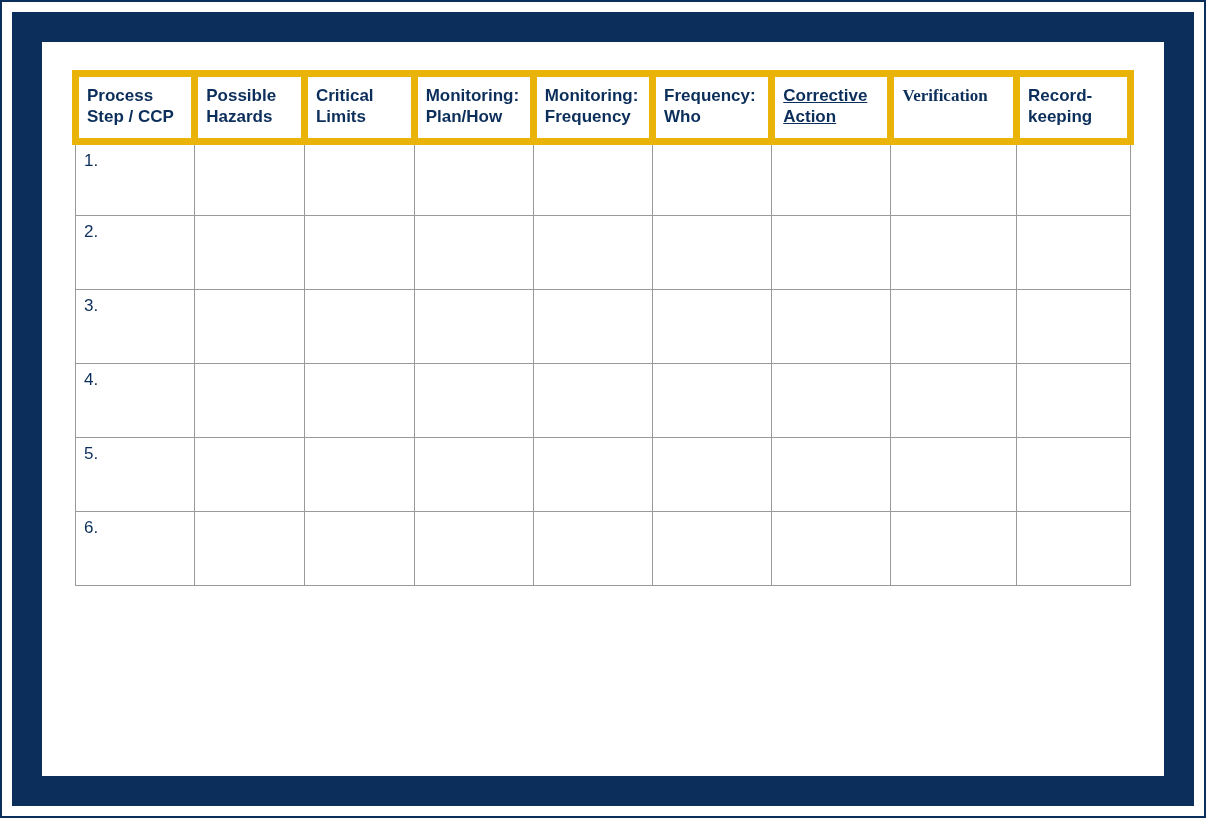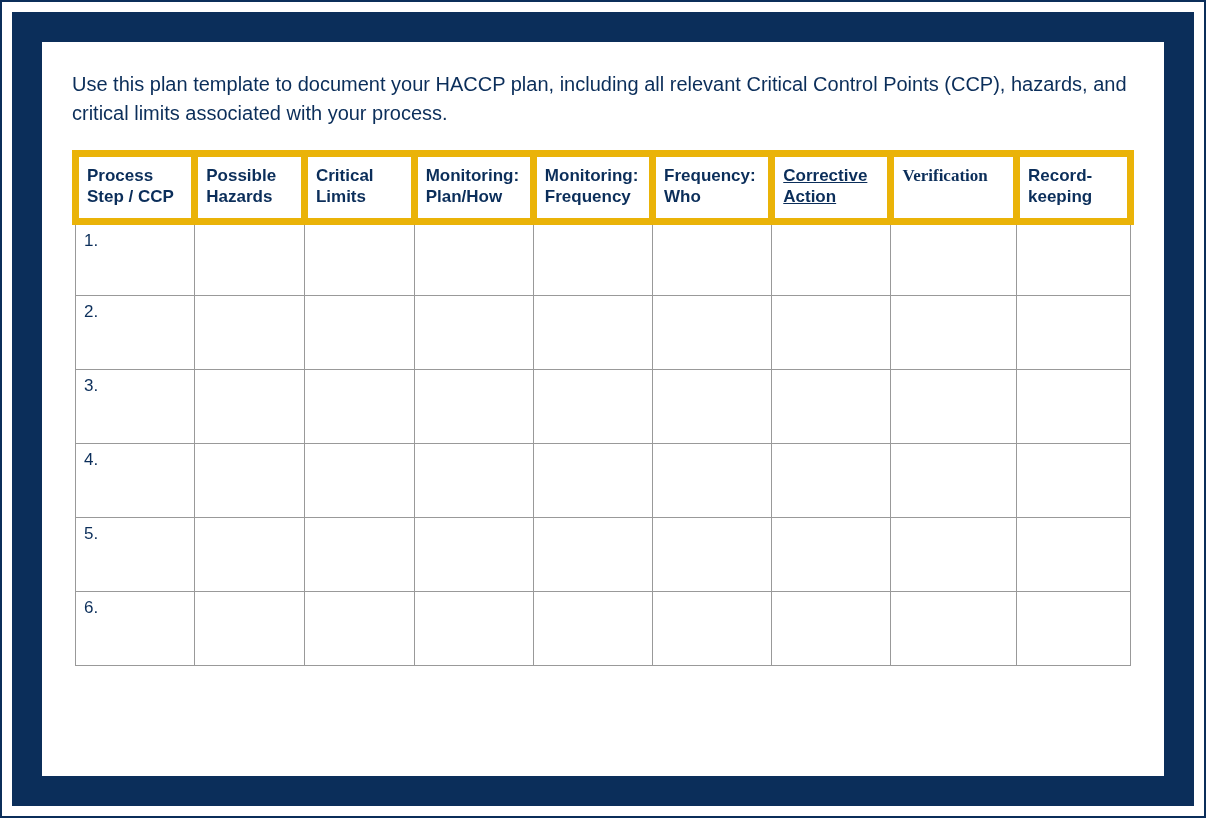--- a/index.html
+++ b/index.html
@@ -80,21 +80,20 @@
     th.col-9 { width: 10.8%; }
   </style>
 </head>
 <body>
 
 <div class="outer-frame">
   <div class="navy-border">
     <div class="inner-white">
 
 
-      <p class="doc-description">Use this plan template to document your HACCP plan, including all relevant Critical Control Points (CCP), hazards, and critical limits associated with your process.</p>
 
       <table class="haccp">
         <thead>
           <tr>
             <th class="col-1">Process Step / CCP</th>
             <th class="col-2">Possible Hazards</th>
             <th class="col-3">Critical Limits</th>
             <th class="col-4">Monitoring: Plan/How</th>
             <th class="col-5">Monitoring: Frequency</th>
             <th class="col-6">Frequency: Who</th>

